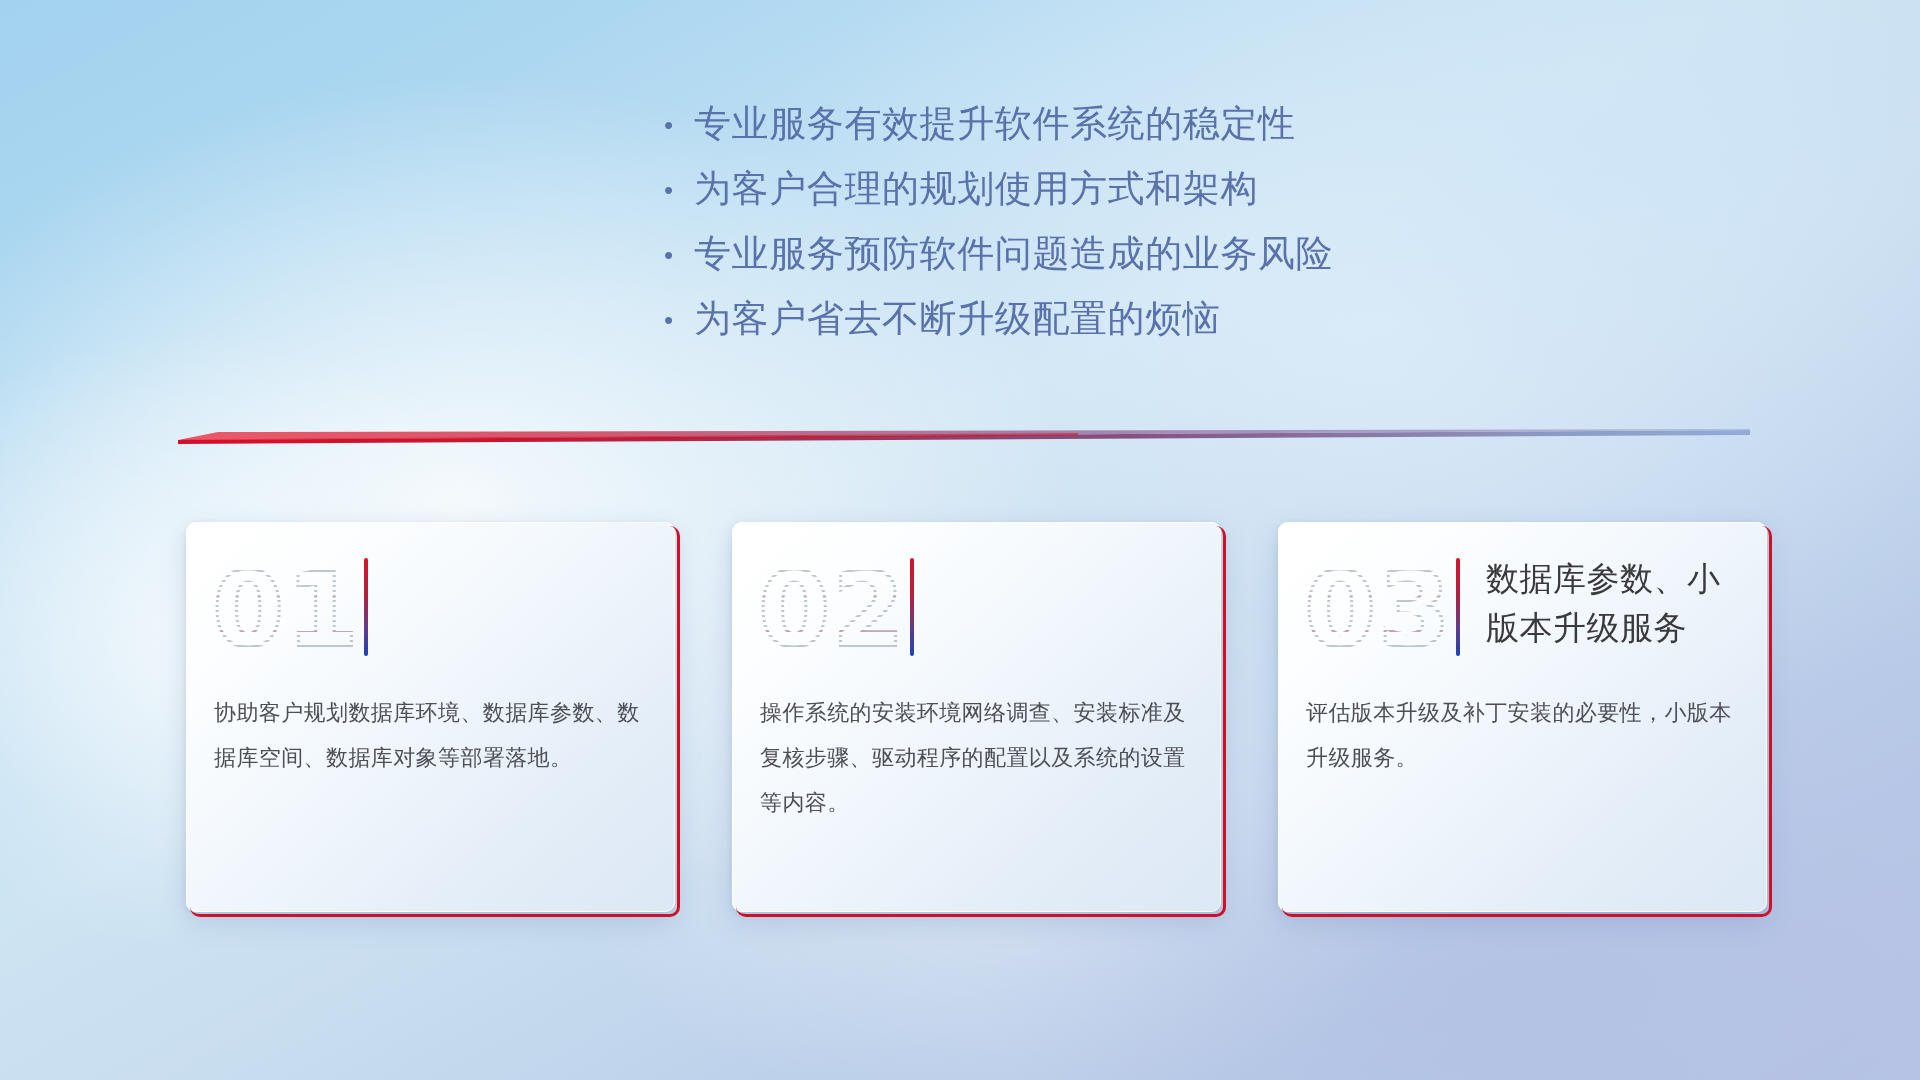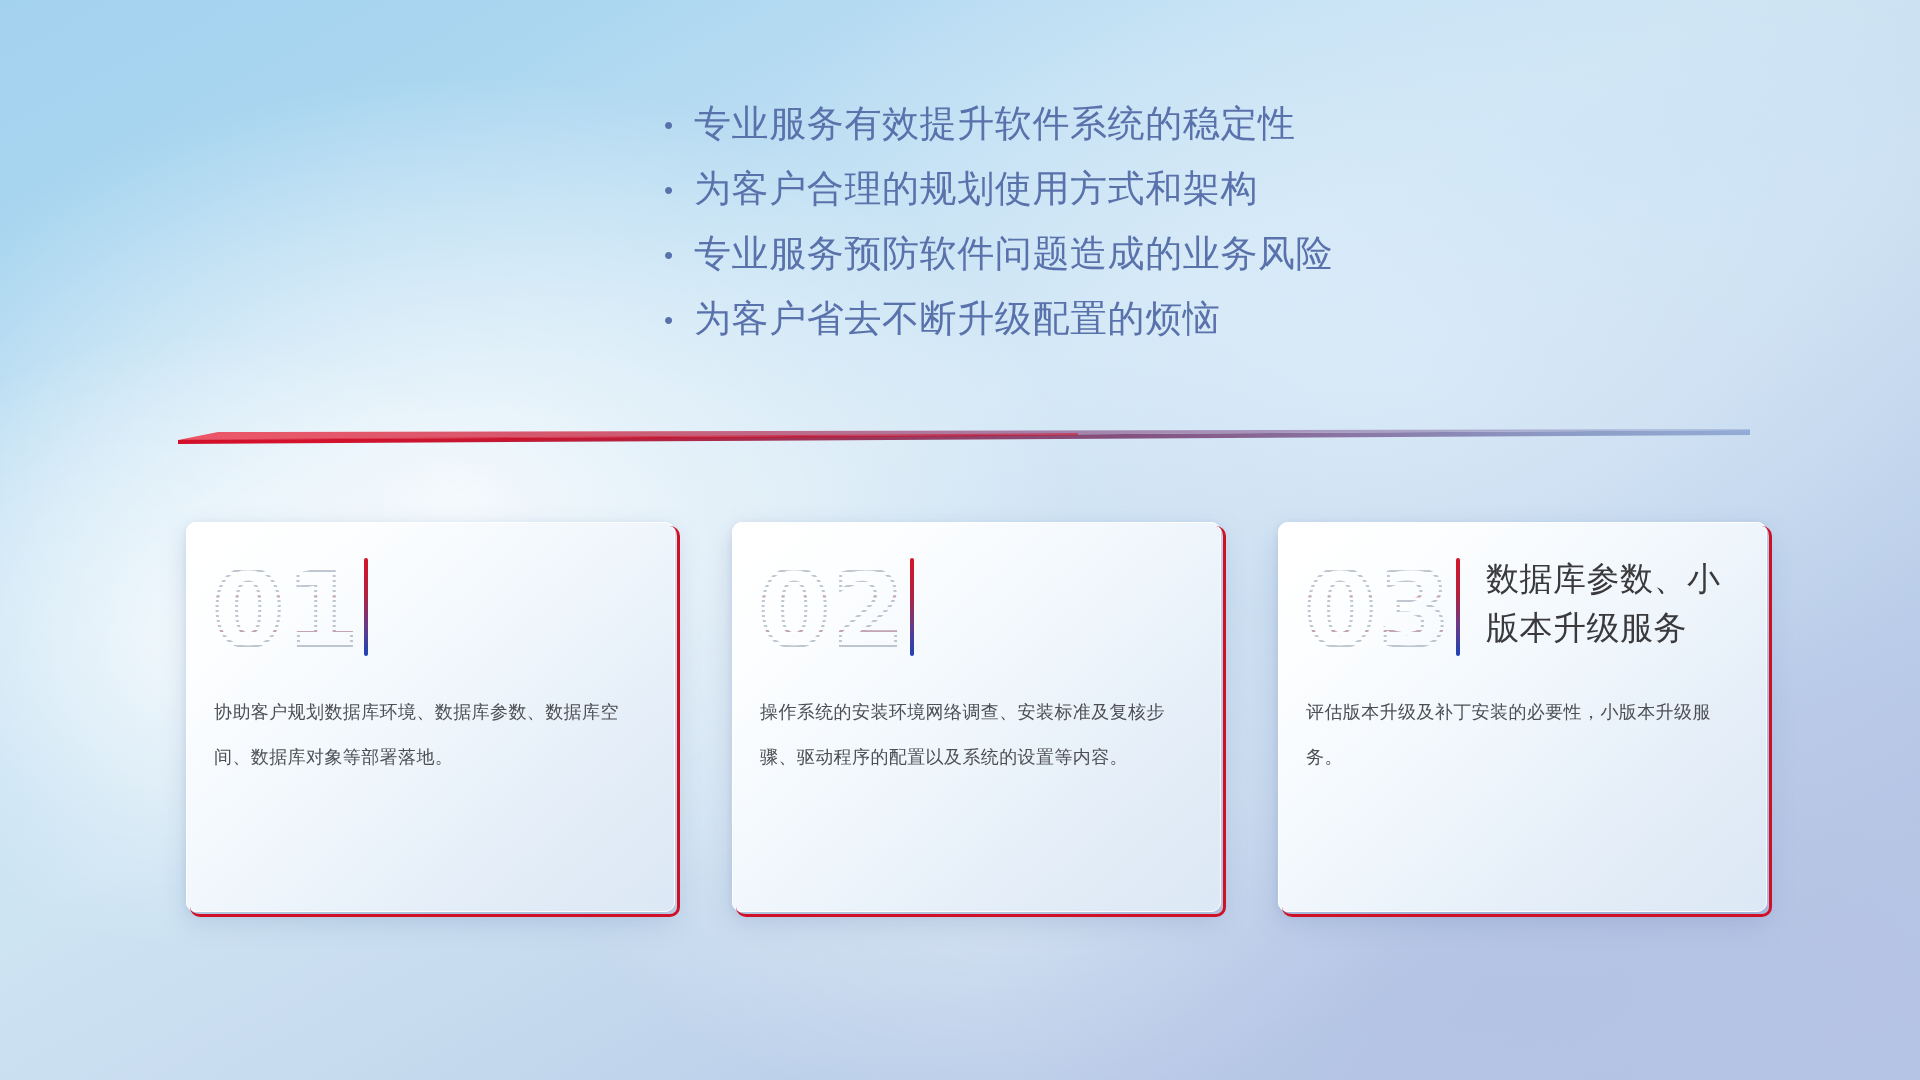--- a/index.html
+++ b/index.html
@@ -159,21 +159,21 @@
   .card-title {
     flex:1;
     font-size:33px; line-height:49px;
     color:#3a3a3c;
     letter-spacing:0.5px;
     padding-top:10px;
   }
 
   .card-body {
     padding:0 34px 0 28px;
-    font-size:18px; line-height:45px;
+    font-size:22px; line-height:45px;
     color:#4d4f55;
     letter-spacing:0.4px;
   }
 </style>
 </head>
 <body>
 
 <div id="slide">
 
   <div class="bloom bloom-a"></div>

